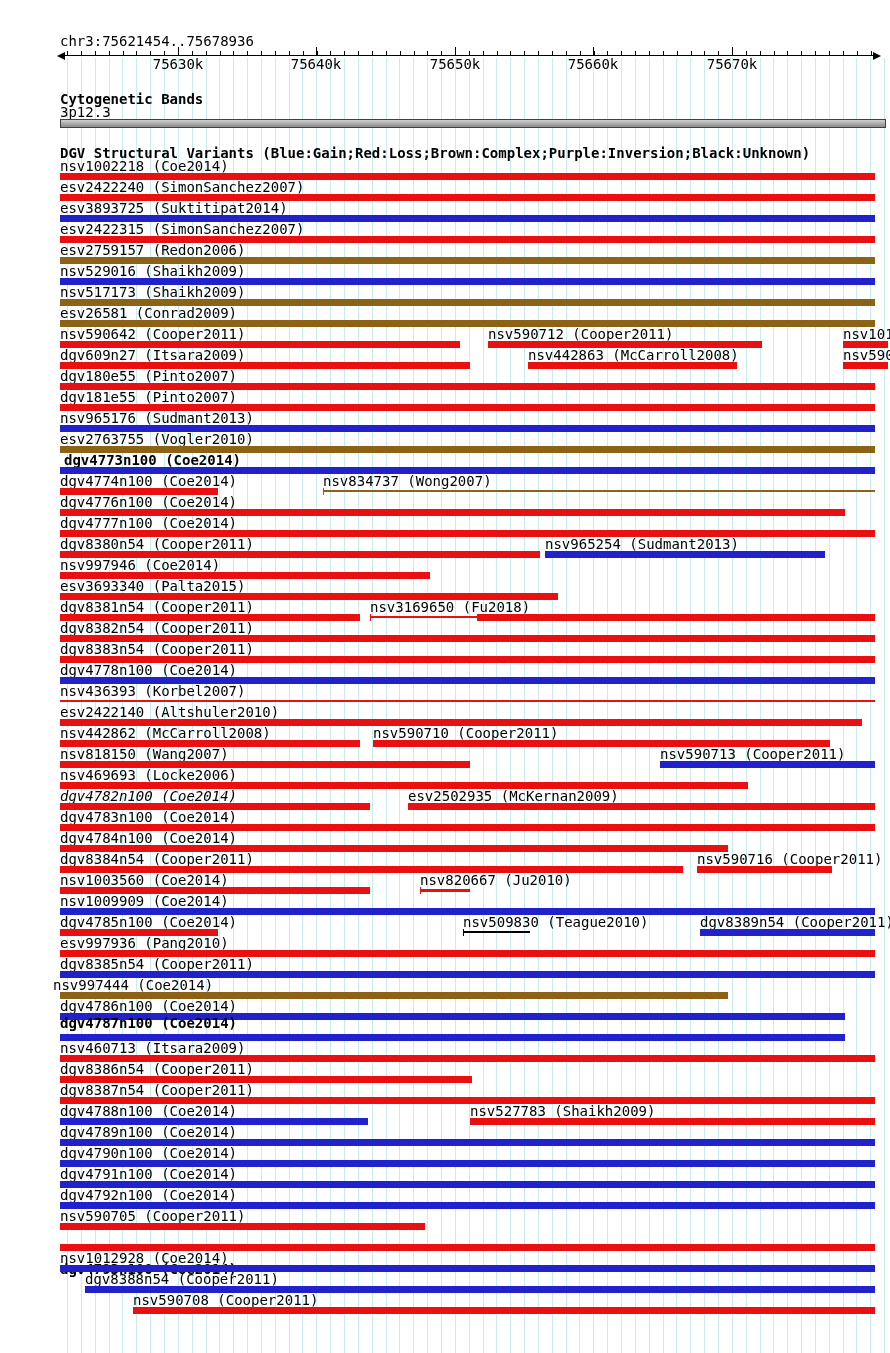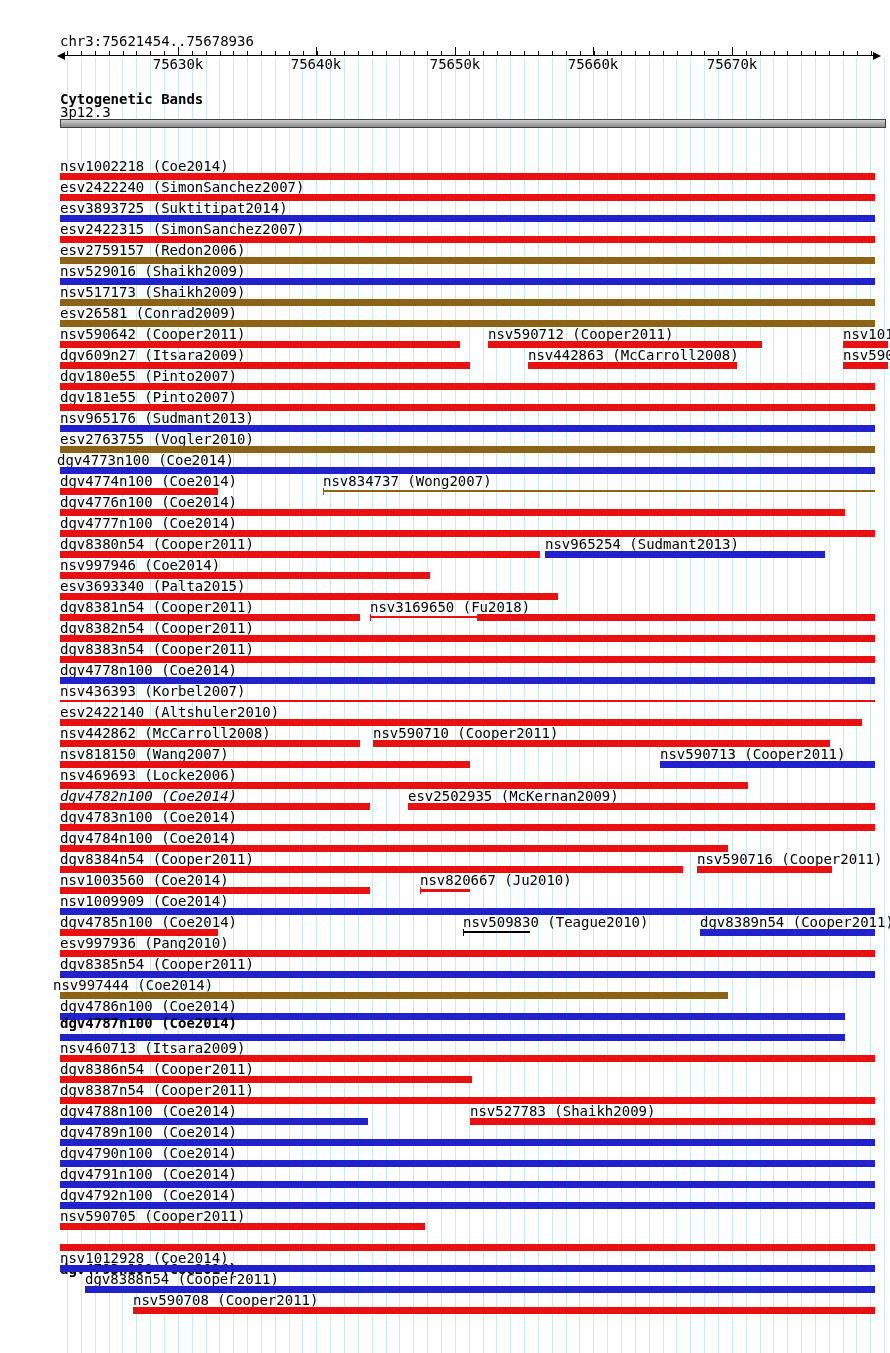--- a/index.html
+++ b/index.html
@@ -106,20 +106,21 @@
       <div class="tick" style="left: 593px;"></div>
       <div class="tick-label" style="left: 593px;">75660k</div>
       <div class="tick" style="left: 732px;"></div>
       <div class="tick-label" style="left: 732px;">75670k</div>
     </div>
 
   <div class="txt bold" style="left:60px;top:66px;">Cytogenetic Bands</div>
   <div class="txt" style="left:60px;top:79px;">3p12.3</div>
   <div class="cyto-bar"></div>
 
+  <div class="txt bold" style="left:60px;top:120px;">DGV Structural Variants (Blue:Gain;Red:Loss;Brown:Complex;Purple:Inversion;Black:Unknown)</div>
   <div id="variants">
       <div class="f-label" style="left: 60px; top: 133px;">nsv1002218 (Coe2014)</div>
       <div class="f-bar" title="nsv1002218 (Coe2014)" style="left: 60px; width: 815px; top: 145px; height: 7px; background: rgb(232, 16, 16);"></div>
       <div class="f-label" style="left: 60px; top: 154px;">esv2422240 (SimonSanchez2007)</div>
       <div class="f-bar" title="esv2422240 (SimonSanchez2007)" style="left: 60px; width: 815px; top: 166px; height: 7px; background: rgb(232, 16, 16);"></div>
       <div class="f-label" style="left: 60px; top: 175px;">esv3893725 (Suktitipat2014)</div>
       <div class="f-bar" title="esv3893725 (Suktitipat2014)" style="left: 60px; width: 815px; top: 187px; height: 7px; background: rgb(34, 34, 204);"></div>
       <div class="f-label" style="left: 60px; top: 196px;">esv2422315 (SimonSanchez2007)</div>
       <div class="f-bar" title="esv2422315 (SimonSanchez2007)" style="left: 60px; width: 815px; top: 208px; height: 7px; background: rgb(232, 16, 16);"></div>
       <div class="f-label" style="left: 60px; top: 217px;">esv2759157 (Redon2006)</div>
@@ -143,21 +144,21 @@
       <div class="f-label" style="left: 843px; top: 322px;">nsv5907</div>
       <div class="f-bar" title="nsv5907" style="left: 843px; width: 45px; top: 334px; height: 7px; background: rgb(232, 16, 16);"></div>
       <div class="f-label" style="left: 60px; top: 343px;">dgv180e55 (Pinto2007)</div>
       <div class="f-bar" title="dgv180e55 (Pinto2007)" style="left: 60px; width: 815px; top: 355px; height: 7px; background: rgb(232, 16, 16);"></div>
       <div class="f-label" style="left: 60px; top: 364px;">dgv181e55 (Pinto2007)</div>
       <div class="f-bar" title="dgv181e55 (Pinto2007)" style="left: 60px; width: 815px; top: 376px; height: 7px; background: rgb(232, 16, 16);"></div>
       <div class="f-label" style="left: 60px; top: 385px;">nsv965176 (Sudmant2013)</div>
       <div class="f-bar" title="nsv965176 (Sudmant2013)" style="left: 60px; width: 815px; top: 397px; height: 7px; background: rgb(34, 34, 204);"></div>
       <div class="f-label" style="left: 60px; top: 406px;">esv2763755 (Vogler2010)</div>
       <div class="f-bar" title="esv2763755 (Vogler2010)" style="left: 60px; width: 815px; top: 418px; height: 7px; background: rgb(139, 98, 22);"></div>
-      <div class="f-label" style="left: 57px; top: 427px;">dgv4773n100 (Coe2014)</div>
+      <div class="f-label" style="left: 64px; top: 427px; font-weight: bold;">dgv4773n100 (Coe2014)</div>
       <div class="f-bar" title="dgv4773n100 (Coe2014)" style="left: 60px; width: 815px; top: 439px; height: 7px; background: rgb(34, 34, 204);"></div>
       <div class="f-label" style="left: 60px; top: 448px;">dgv4774n100 (Coe2014)</div>
       <div class="f-bar" title="dgv4774n100 (Coe2014)" style="left: 60px; width: 158px; top: 460px; height: 7px; background: rgb(232, 16, 16);"></div>
       <div class="f-label" style="left: 323px; top: 448px;">nsv834737 (Wong2007)</div>
       <div class="f-bar" title="nsv834737 (Wong2007)" style="left: 323px; width: 552px; top: 462px; height: 2px; background: rgb(139, 98, 22);"></div>
       <div class="f-tick" style="left: 323px; top: 460px; background: rgb(139, 98, 22);"></div>
       <div class="f-label" style="left: 60px; top: 469px;">dgv4776n100 (Coe2014)</div>
       <div class="f-bar" title="dgv4776n100 (Coe2014)" style="left: 60px; width: 785px; top: 481px; height: 7px; background: rgb(232, 16, 16);"></div>
       <div class="f-label" style="left: 60px; top: 490px;">dgv4777n100 (Coe2014)</div>
       <div class="f-bar" title="dgv4777n100 (Coe2014)" style="left: 60px; width: 815px; top: 502px; height: 7px; background: rgb(232, 16, 16);"></div>

